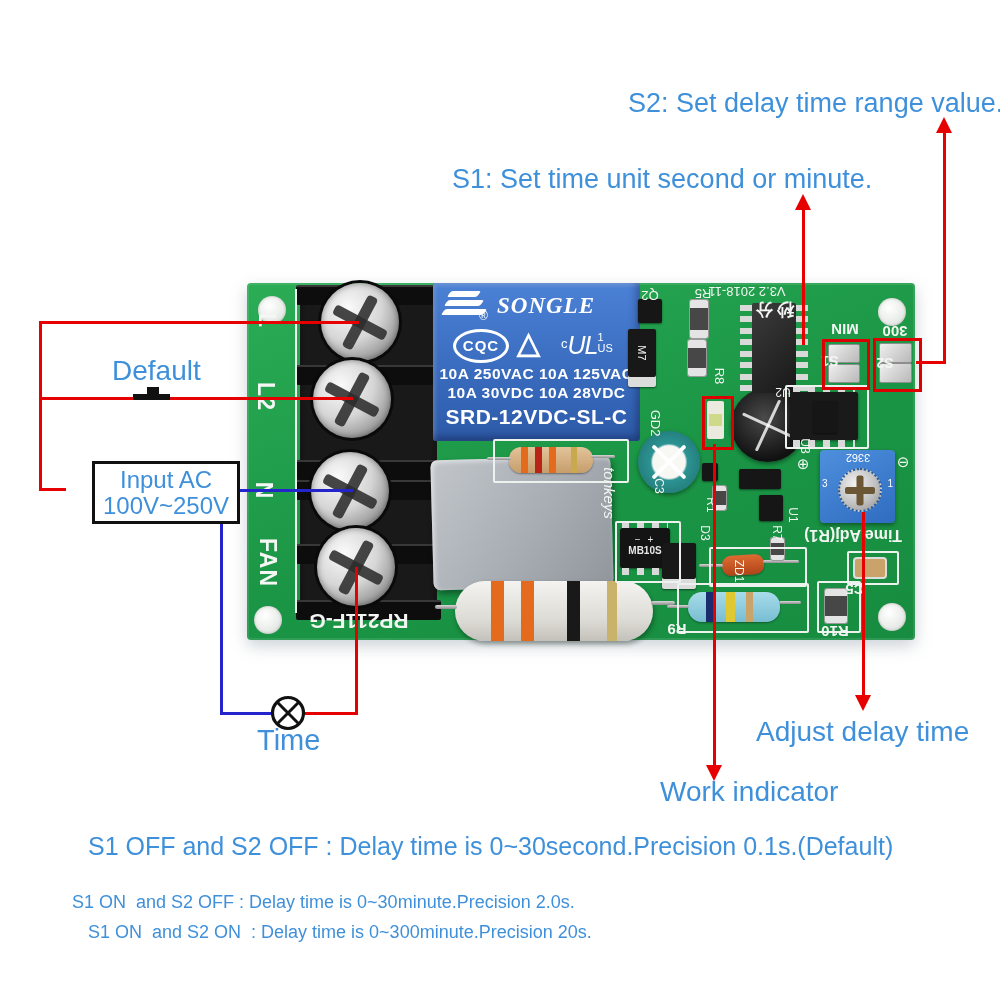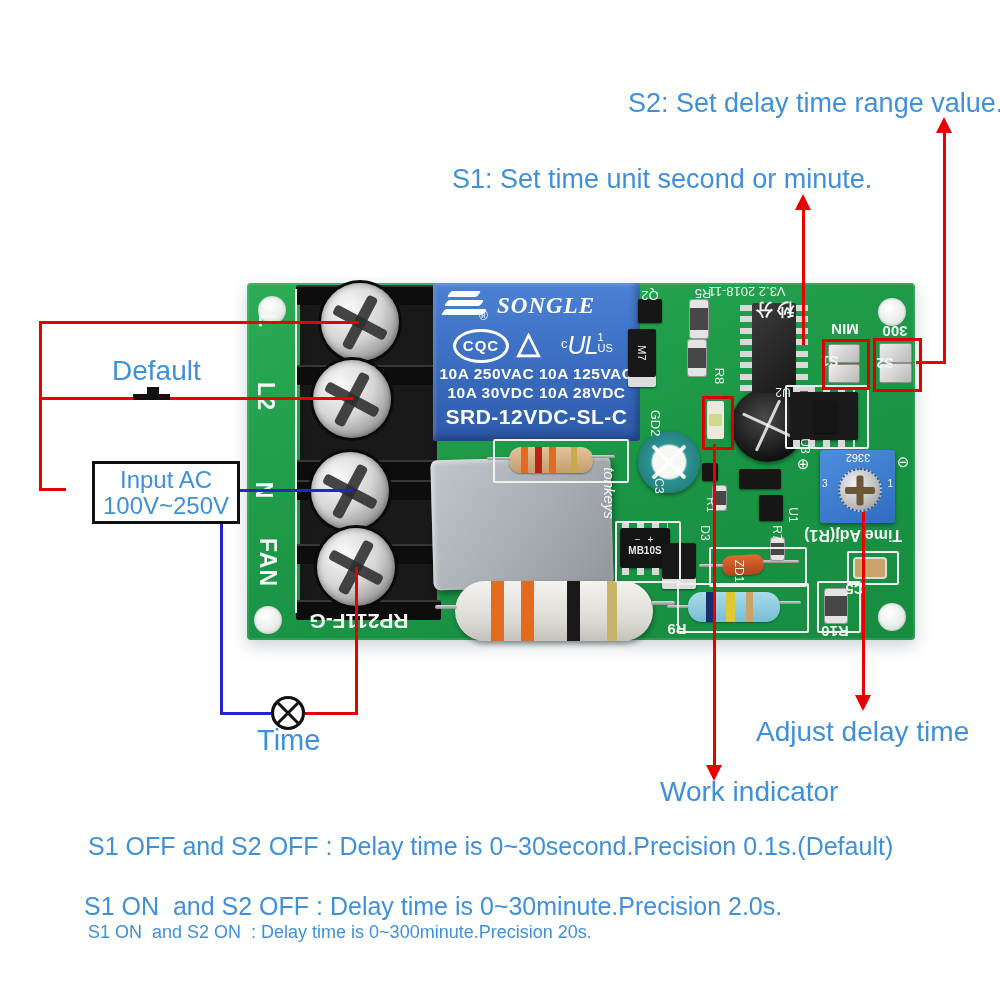--- a/index.html
+++ b/index.html
@@ -306,16 +306,16 @@
   <div class="ann" style="left:112px;top:355px;font-size:28px;">Default</div>
   <div id="inputbox">
     <div>Input AC</div>
     <div>100V~250V</div>
   </div>
   <div class="ann" style="left:257px;top:724px;font-size:29px;">Time</div>
   <div class="ann" style="left:660px;top:776px;font-size:28px;">Work indicator</div>
   <div class="ann" style="left:756px;top:716px;font-size:28px;">Adjust delay time</div>
 
   <div class="ann" style="left:88px;top:832px;font-size:25px;">S1 OFF and S2 OFF : Delay time is 0~30second.Precision 0.1s.(Default)</div>
-  <div class="ann" style="left:84px;top:892px;font-size:25px;">S1 ON  and S2 OFF : Delay time is 0~30minute.Precision 2.0s.</div>
+  <div class="ann" style="left:72px;top:892px;font-size:18px;">S1 ON  and S2 OFF : Delay time is 0~30minute.Precision 2.0s.</div>
   <div class="ann" style="left:88px;top:922px;font-size:18px;">S1 ON  and S2 ON  : Delay time is 0~300minute.Precision 20s.</div>
 
 </div>
 
 </body></html>

